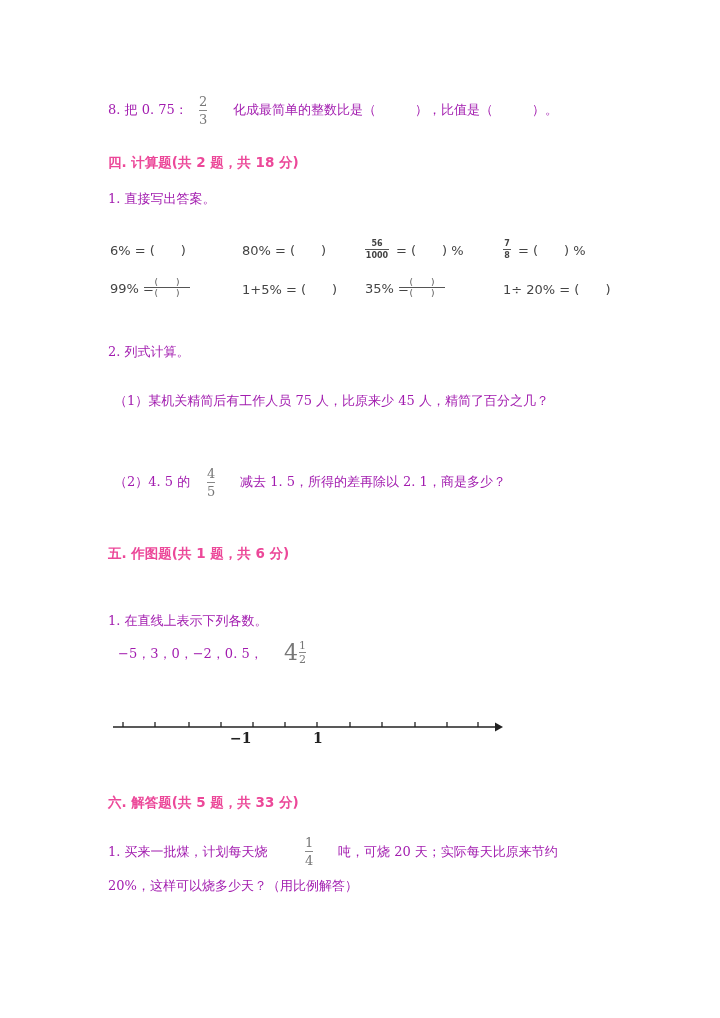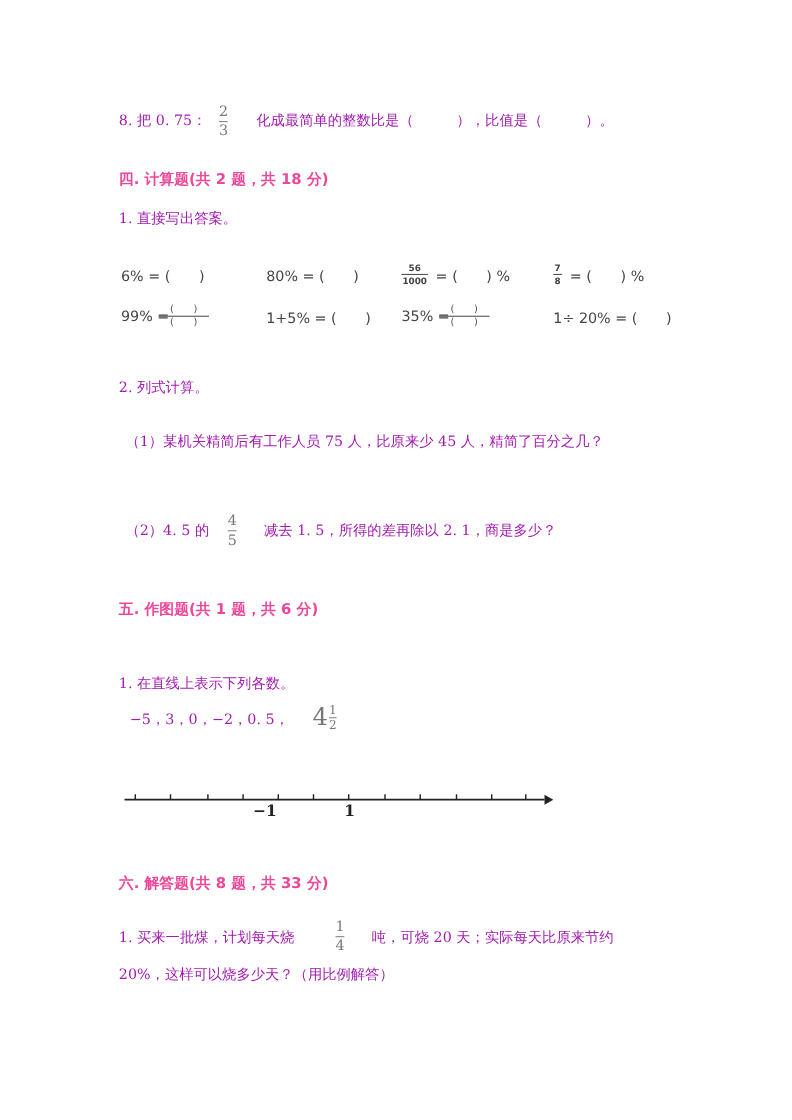--- a/index.html
+++ b/index.html
@@ -97,21 +97,21 @@
     <line x1="237" y1="4" x2="237" y2="9"></line>
     <line x1="269" y1="4" x2="269" y2="9"></line>
     <line x1="302" y1="4" x2="302" y2="9"></line>
     <line x1="334" y1="4" x2="334" y2="9"></line>
     <line x1="365" y1="4" x2="365" y2="9"></line>
   </g>
 </svg>
 <div class="abs" style="left:230px; top:730px; font-size:14px; font-weight:bold; color:#222; font-family:'DejaVu Serif', serif;">−1</div>
 <div class="abs" style="left:313px; top:730px; font-size:14px; font-weight:bold; color:#222; font-family:'DejaVu Serif', serif;">1</div>
 
-<div class="abs heading" style="left:108px; top:794px;">六. 解答题(共 8 题，共 33 分)</div>
+<div class="abs heading" style="left:108px; top:794px;">六. 解答题(共 5 题，共 33 分)</div>
 <div class="abs txt" style="left:108px; top:843px;">1. 买来一批煤，计划每天烧</div>
 <div class="frac" style="left:305px; top:835px;">
   <span>1</span>
   <span class="bar"></span>
   <span>4</span>
 </div>
 <div class="abs txt" style="left:338px; top:843px;">吨，可烧 20 天；实际每天比原来节约</div>
 <div class="abs txt" style="left:108px; top:877px;">20%，这样可以烧多少天？（用比例解答）</div>
 
 </body></html>

